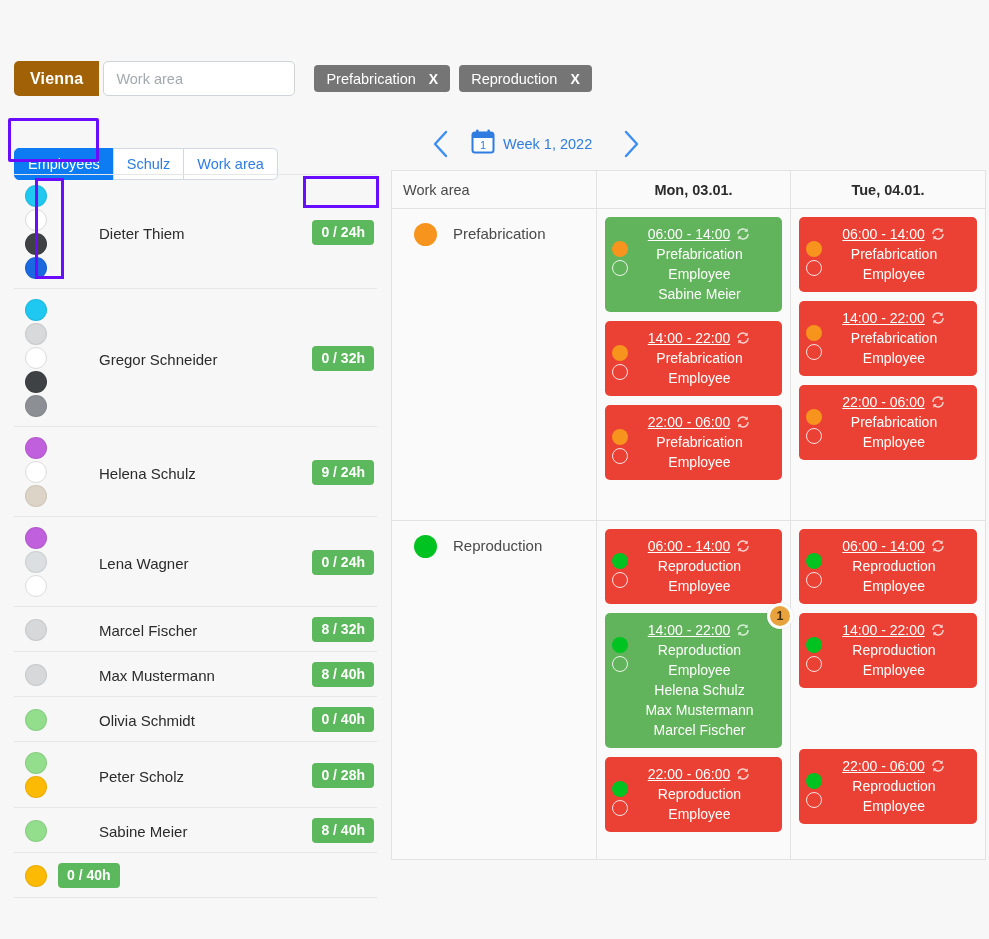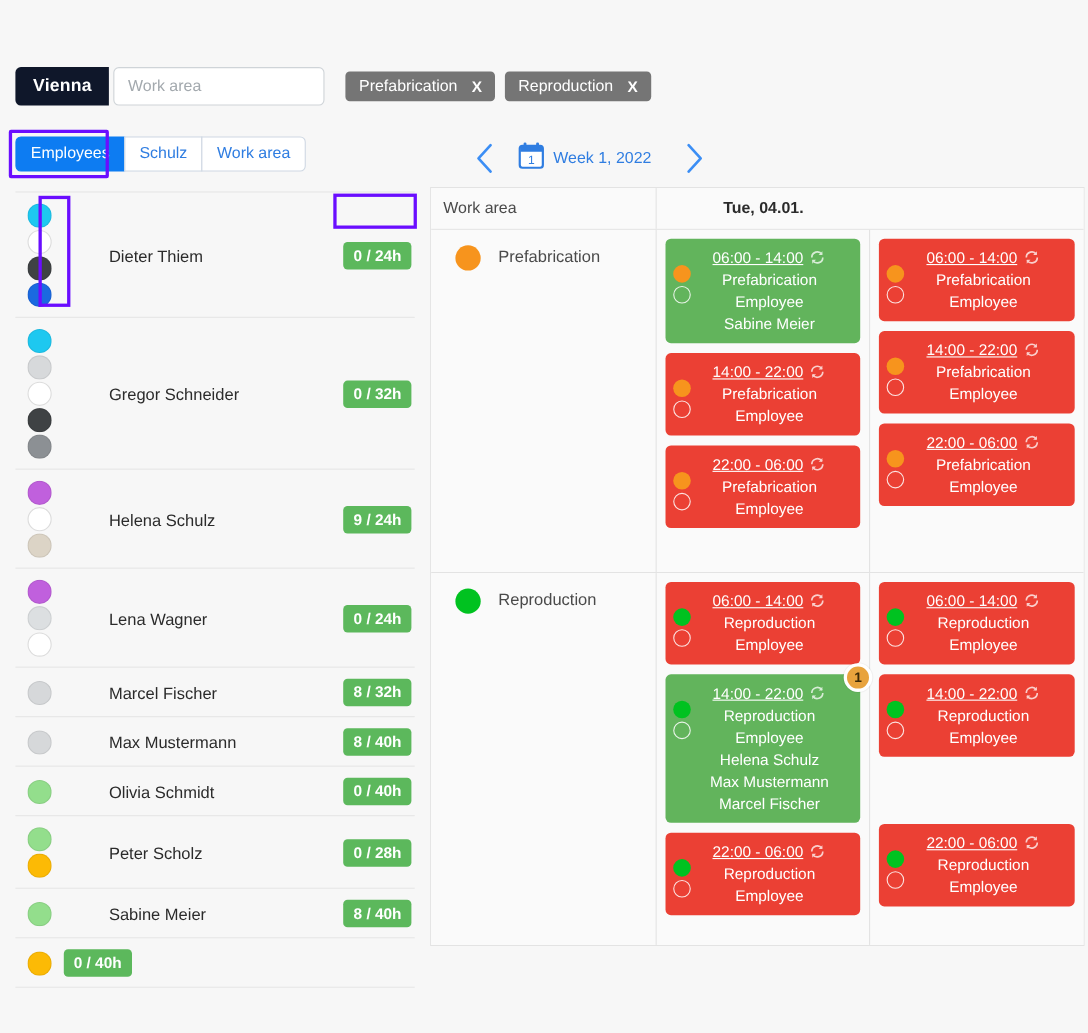--- a/index.html
+++ b/index.html
@@ -12,21 +12,21 @@
     overflow: hidden;
   }
   #app { position: relative; width: 989px; height: 939px; }
 
   
   .filterbar {
     position: absolute; left: 14px; top: 61px;
     display: flex; align-items: center; gap: 0;
   }
   .loc-btn {
-    background: #0f172a; color: #fff;
+    background: #a16207; color: #fff;
     font-weight: bold; font-size: 16px;
     padding: 9px 16px 10px 16px;
     border-radius: 5px 0 0 5px;
     border: none;
     letter-spacing: .2px;
     height: 35px; line-height: 17px;
     cursor: pointer;
   }
   .wa-input {
     width: 192px; height: 35px;
@@ -59,20 +59,21 @@
     display: flex;
   }
   .tab {
     height: 32px; padding: 0 13px;
     display: flex; align-items: center;
     font-size: 14.5px;
     border: 1px solid #cfd8e3;
     background: #fff; color: #2f7de1;
     cursor: pointer;
     margin-left: -1px;
+    margin-top: 24px;
   }
   .tab:first-child { border-radius: 5px 0 0 5px; margin-left: 0; }
   .tab:last-child { border-radius: 0 5px 5px 0; }
   .tab.active {
     background: #0d7cf2; color: #fff; border-color: #0d7cf2;
   }
   .hl-tab {
     position: absolute; left: 8px; top: 118px;
     width: 91px; height: 44px;
     border: 3px solid #6a0dff;
@@ -365,20 +366,21 @@
     <div class="navarrow next">
       <svg width="20" height="30" viewBox="0 0 20 30" fill="none">
         <path d="M5 3 L16 15 L5 27" stroke="#3b8ef5" stroke-width="2.4" stroke-linecap="round" stroke-linejoin="round"></path>
       </svg>
     </div>
   </div>
 
   <div class="sched">
     <div class="sched-head">
       <div class="col-wa">Work area</div>
+      <div class="col-day">Mon, 03.01.</div>
       <div class="col-day">Tue, 04.01.</div>
     </div>
     <div class="sched-body" id="sched-body">
         <div class="wa-group" style="min-height: 312px;">
           <div class="col-wa">
             <div class="wa-dot" style="background: rgb(247, 148, 29);"></div>
             <div class="wa-label">Prefabrication</div>
           </div>
           <div class="col-day">
             <div class="shift filled">

